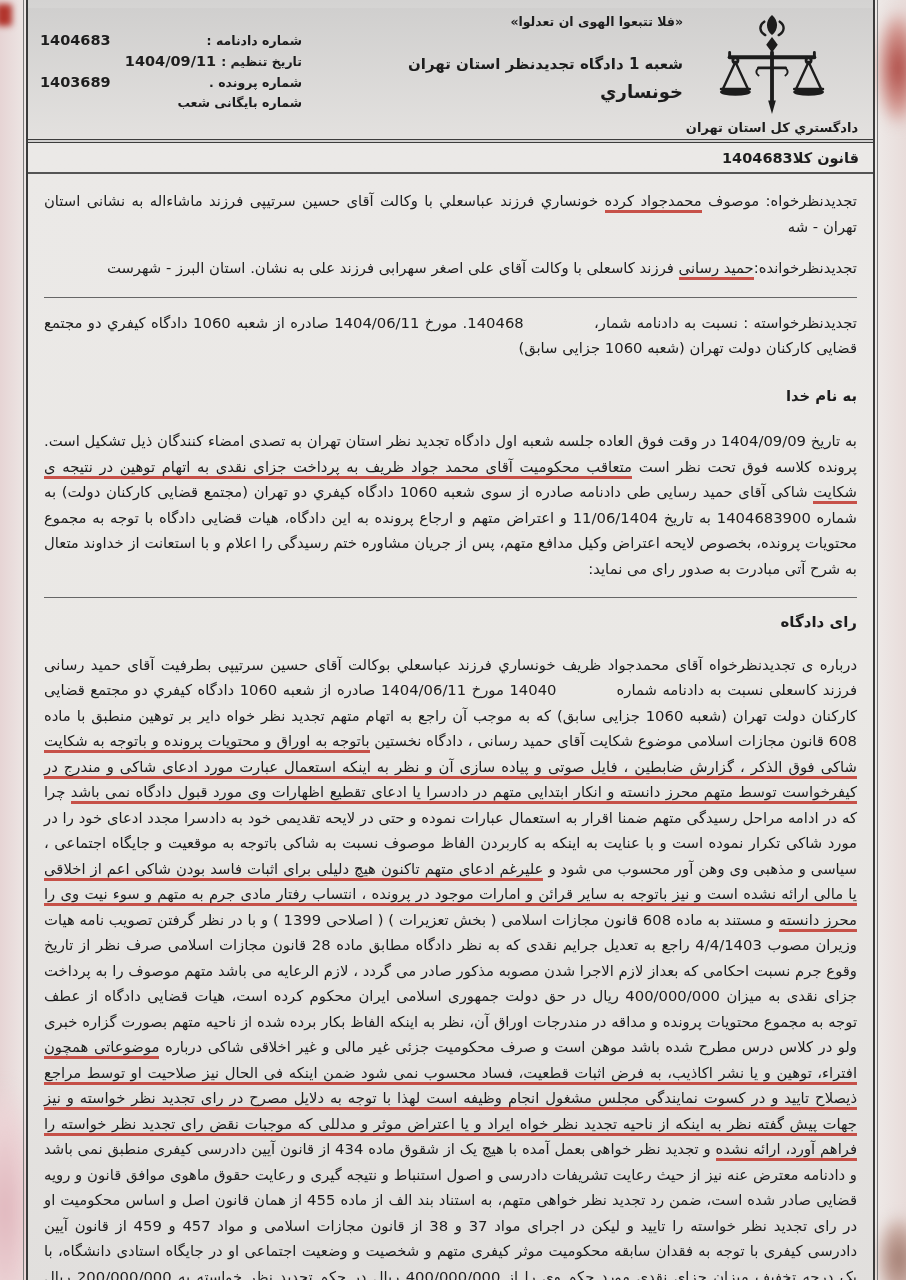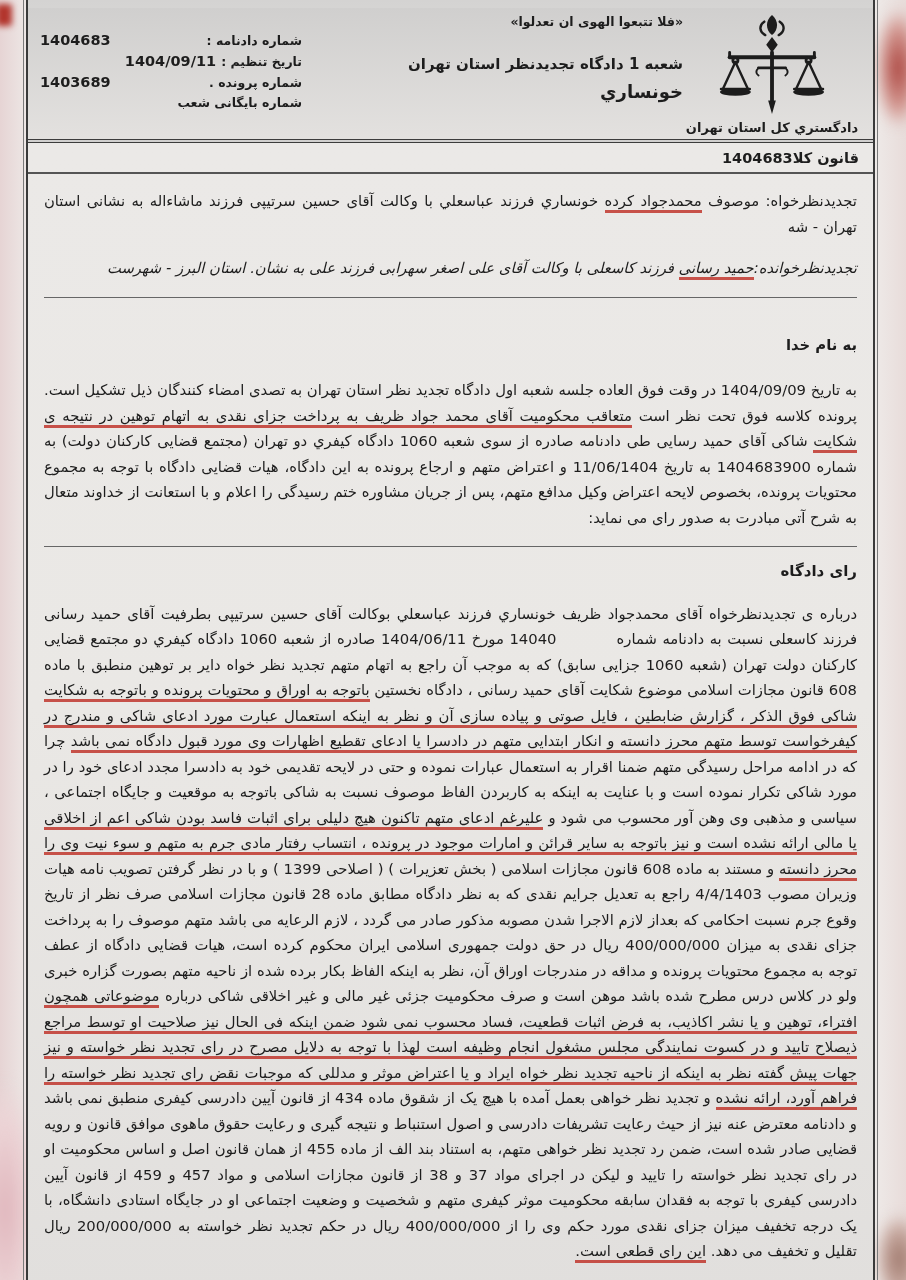--- a/index.html
+++ b/index.html
@@ -35,21 +35,21 @@
   .mrow .val{font-size:14.5px;}
 
   
   .case-row{display:flex;align-items:baseline;padding:7px 14px 6px;font-size:14.5px;font-weight:bold;border-bottom:2px solid #555;}
   .case-row .c{flex:1;text-align:center;}
 
   
   main{padding:4px 16px 0;font-size:14.8px;line-height:25.5px;text-align:justify;}
   main p{margin:0;}
   .p-appellant{margin-top:10px;}
-  .p-appellee{margin-top:16px;font-style:italic;}
+  .p-appellee{margin-top:16px;}
   .request-sec{margin-top:16px;border-top:1px solid #666;padding-top:12px;}
   .bismillah{margin-top:22px;font-weight:bold;}
   .p-session{margin-top:20px;}
   .ruling-sec{margin-top:16px;border-top:1px solid #666;padding-top:12px;}
   .ruling-heading{font-weight:bold;font-size:15px;}
   .p-verdict{margin-top:16px;}
 
   
   .rl{border-bottom:3px solid rgba(190,48,38,.82);padding-bottom:1px;}
 </style>
@@ -122,20 +122,21 @@
       <div class="case-row">
         <span>قانون کلا</span>
         <span>1404683</span>
       </div>
 
       <main>
         <p class="p-appellant"><span>تجدیدنظرخواه: موصوف </span><span class="rl">محمدجواد کرده</span><span> خونساري فرزند عباسعلي با وکالت آقای حسین سرتیپی فرزند ماشاءاله به نشانی استان تهران - شه</span></p>
         <p class="p-appellee"><span>تجدیدنظرخوانده:</span><span class="rl">حمید رسانی</span><span> فرزند کاسعلی با وکالت آقای علی اصغر سهرابی فرزند علی به نشان. استان البرز - شهرست</span></p>
 
         <div class="request-sec">
+          <p><span>تجدیدنظرخواسته : نسبت به دادنامه شمار،&nbsp;&nbsp;&nbsp;&nbsp;&nbsp;&nbsp;&nbsp;&nbsp;&nbsp;&nbsp;&nbsp;&nbsp; 140468. مورخ 1404/06/11 صادره از شعبه 1060 دادگاه کیفري دو مجتمع قضایی کارکنان دولت تهران (شعبه 1060 جزایی سابق)</span></p>
           <p class="bismillah">به نام خدا</p>
           <p class="p-session"><span>به تاریخ 1404/09/09 در وقت فوق العاده جلسه شعبه اول دادگاه تجدید نظر استان تهران به تصدی امضاء کنندگان ذیل تشکیل است. پرونده کلاسه فوق تحت نظر است </span><span class="rl">متعاقب محکومیت آقای محمد جواد ظریف به پرداخت جزای نقدی به اتهام توهین در نتیجه ی شکایت</span><span> شاکی آقای حمید رسایی طی دادنامه صادره از سوی شعبه 1060 دادگاه کیفري دو تهران (مجتمع قضایی کارکنان دولت) به شماره 1404683900 به تاریخ 11/06/1404 و اعتراض متهم و ارجاع پرونده به این دادگاه، هیات قضایی دادگاه با توجه به مجموع محتویات پرونده، بخصوص لایحه اعتراض وکیل مدافع متهم، پس از جریان مشاوره ختم رسیدگی را اعلام و با استعانت از خداوند متعال به شرح آتی مبادرت به صدور رای می نماید:</span></p>
         </div>
 
         <div class="ruling-sec">
           <p class="ruling-heading">رای دادگاه</p>
           <p class="p-verdict"><span>درباره ی تجدیدنظرخواه آقای محمدجواد ظریف خونساري فرزند عباسعلي بوکالت آقای حسین سرتیپی بطرفیت آقای حمید رسانی فرزند کاسعلی نسبت به دادنامه شماره&nbsp;&nbsp;&nbsp;&nbsp;&nbsp;&nbsp;&nbsp;&nbsp;&nbsp;&nbsp; 14040 مورخ 1404/06/11 صادره از شعبه 1060 دادگاه کیفري دو مجتمع قضایی کارکنان دولت تهران (شعبه 1060 جزایی سابق) که به موجب آن راجع به اتهام متهم تجدید نظر خواه دایر بر توهین منطبق با ماده 608 قانون مجازات اسلامی موضوع شکایت آقای حمید رسانی ، دادگاه نخستین </span><span class="rl">باتوجه به اوراق و محتویات پرونده و باتوجه به شکایت شاکی فوق الذکر ، گزارش ضابطین ، فایل صوتی و پیاده سازی آن و نظر به اینکه استعمال عبارت مورد ادعای شاکی و مندرج در کیفرخواست توسط متهم محرز دانسته و انکار ابتدایی متهم در دادسرا یا ادعای تقطیع اظهارات وی مورد قبول دادگاه نمی باشد</span><span> چرا که در ادامه مراحل رسیدگی متهم ضمنا اقرار به استعمال عبارات نموده و حتی در لایحه تقدیمی خود به دادسرا مجدد ادعای خود را در مورد شاکی تکرار نموده است و با عنایت به اینکه به کاربردن الفاظ موصوف نسبت به شاکی باتوجه به موقعیت و جایگاه اجتماعی ، سیاسی و مذهبی وی وهن آور محسوب می شود و </span><span class="rl">علیرغم ادعای متهم تاکنون هیچ دلیلی برای اثبات فاسد بودن شاکی اعم از اخلاقی یا مالی ارائه نشده است و نیز باتوجه به سایر قرائن و امارات موجود در پرونده ، انتساب رفتار مادی جرم به متهم و سوء نیت وی را محرز دانسته</span><span> و مستند به ماده 608 قانون مجازات اسلامی ( بخش تعزیرات ) ( اصلاحی 1399 ) و با در نظر گرفتن تصویب نامه هیات وزیران مصوب 4/4/1403 راجع به تعدیل جرایم نقدی که به نظر دادگاه مطابق ماده 28 قانون مجازات اسلامی صرف نظر از تاریخ وقوع جرم نسبت احکامی که بعداز لازم الاجرا شدن مصوبه مذکور صادر می گردد ، لازم الرعایه می باشد متهم موصوف را به پرداخت جزای نقدی به میزان 400/000/000 ریال در حق دولت جمهوری اسلامی ایران محکوم کرده است، هیات قضایی دادگاه از عطف توجه به مجموع محتویات پرونده و مداقه در مندرجات اوراق آن، نظر به اینکه الفاظ بکار برده شده از ناحیه متهم بصورت گزاره خبری ولو در کلاس درس مطرح شده باشد موهن است و صرف محکومیت جزئی غیر مالی و غیر اخلاقی شاکی درباره </span><span class="rl">موضوعاتی همچون افتراء، توهین و یا نشر اکاذیب، به فرض اثبات قطعیت، فساد محسوب نمی شود ضمن اینکه فی الحال نیز صلاحیت او توسط مراجع ذیصلاح تایید و در کسوت نمایندگی مجلس مشغول انجام وظیفه است لهذا با توجه به دلایل مصرح در رای تجدید نظر خواسته و نیز جهات پیش گفته نظر به اینکه از ناحیه تجدید نظر خواه ایراد و یا اعتراض موثر و مدللی که موجبات نقض رای تجدید نظر خواسته را فراهم آورد، ارائه نشده</span><span> و تجدید نظر خواهی بعمل آمده با هیچ یک از شقوق ماده 434 از قانون آیین دادرسی کیفری منطبق نمی باشد و دادنامه معترض عنه نیز از حیث رعایت تشریفات دادرسی و اصول استنباط و نتیجه گیری و رعایت حقوق ماهوی موافق قانون و رویه قضایی صادر شده است، ضمن رد تجدید نظر خواهی متهم، به استناد بند الف از ماده 455 از همان قانون اصل و اساس محکومیت او در رای تجدید نظر خواسته را تایید و لیکن در اجرای مواد 37 و 38 از قانون مجازات اسلامی و مواد 457 و 459 از قانون آیین دادرسی کیفری با توجه به فقدان سابقه محکومیت موثر کیفری متهم و شخصیت و وضعیت اجتماعی او در جایگاه استادی دانشگاه، با یک درجه تخفیف میزان جزای نقدی مورد حکم وی را از 400/000/000 ریال در حکم تجدید نظر خواسته به 200/000/000 ریال تقلیل و تخفیف می دهد. </span><span class="rl">این رای قطعی است.</span></p>
         </div>
 
       </main>

